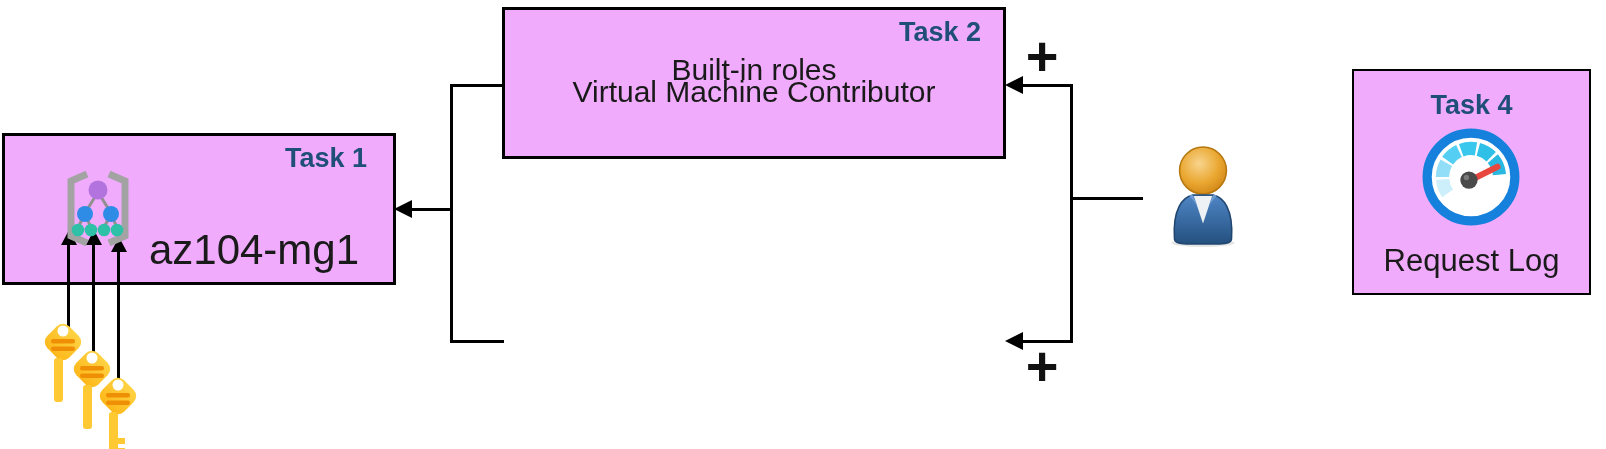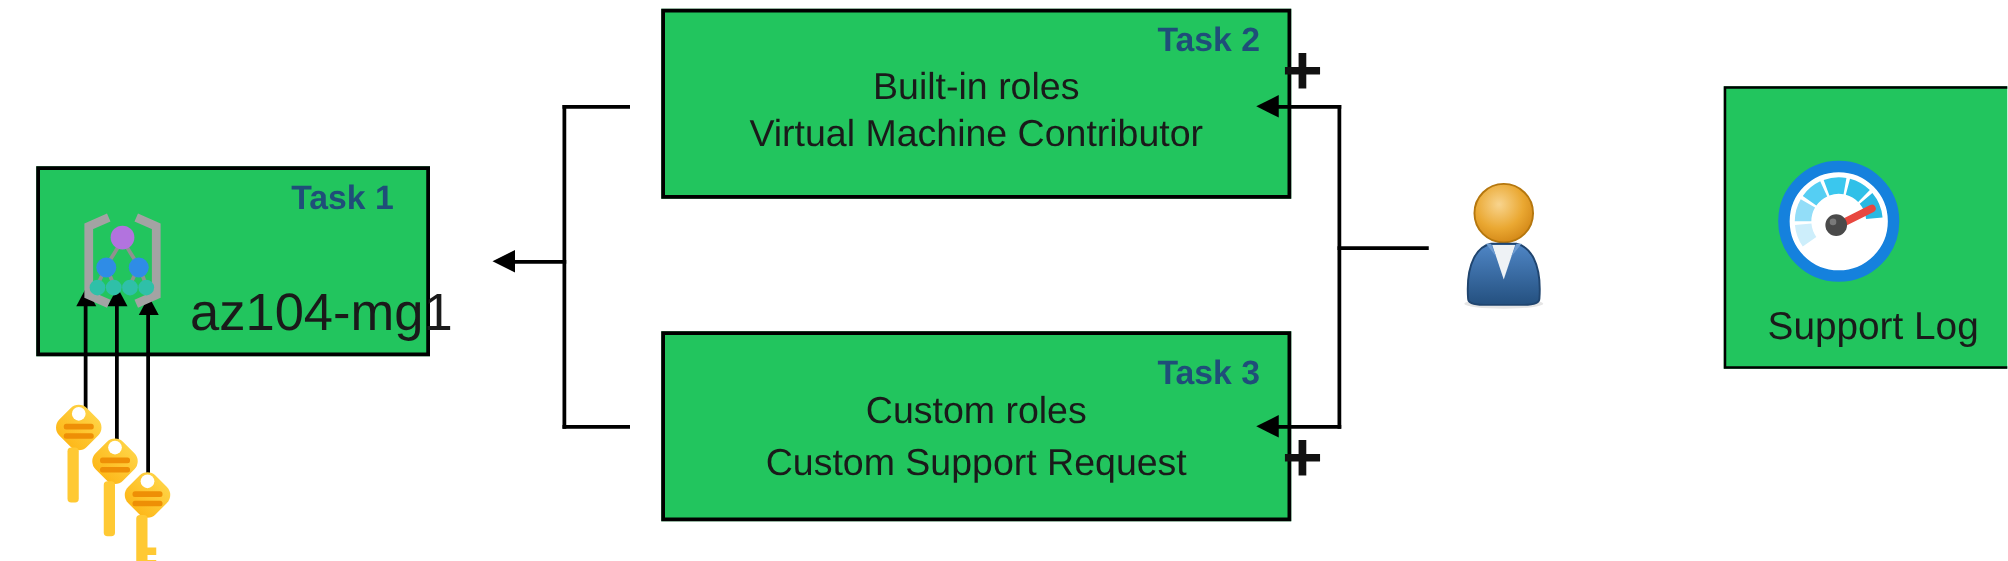--- a/index.html
+++ b/index.html
@@ -1,21 +1,21 @@
 <!DOCTYPE html>
 <html><head>
 <meta charset="utf-8">
 <style>
   html,body{margin:0;padding:0;background:#fff;}
   #stage{
     position:relative;width:1606px;height:449px;background:#ffffff;
     font-family:"Liberation Sans",sans-serif;overflow:hidden;
   }
   .box{
-    position:absolute;background:#22c55e;border:3px solid #000;box-sizing:border-box;z-index:1;margin-left:27px;
+    position:absolute;background:#f0abfc;border:3px solid #000;box-sizing:border-box;z-index:1;
   }
   .task-title{
     position:absolute;color:#1F4E79;font-weight:700;font-size:27px;line-height:1.1;white-space:nowrap;
   }
   .box-line{
     position:absolute;left:0;right:0;text-align:center;color:#1a1a1a;font-size:30px;line-height:1.15;white-space:nowrap;
   }
   .conn{position:absolute;background:#000;z-index:5;}
   .ah-left{position:absolute;width:0;height:0;border-top:9px solid transparent;border-bottom:9px solid transparent;border-right:18px solid #000;z-index:6;}
   .ah-up{position:absolute;width:0;height:0;border-left:8px solid transparent;border-right:8px solid transparent;border-bottom:15px solid #000;z-index:6;}
@@ -26,21 +26,21 @@
     position:absolute;left:1095px;top:266px;width:220px;text-align:center;color:#1a1a1a;font-size:29px;line-height:37px;z-index:4;
   }
   .icon-svg{position:absolute;z-index:7;}
   .keys-svg{position:absolute;left:38px;top:312px;z-index:8;}
 </style>
 </head>
 <body>
 
 <div id="stage">
 
-  <div class="box" style="left:2px;top:133px;width:315px;height:152px;">
+  <div class="box" style="left:2px;top:133px;width:394px;height:152px;">
     <div class="task-title" style="right:26px;top:8px;">Task 1</div>
     <div class="box-line" style="left:120px;right:10px;top:90px;font-size:42px;">az104-mg1</div>
   </div>
 
   <svg class="icon-svg" style="left:56px;top:166px;" width="84" height="88" viewBox="0 0 84 88">
     <polyline points="31,8 15,15 15,70 31,77" fill="none" stroke="#a3a3a3" stroke-width="7"></polyline>
     <polyline points="53,8 69,15 69,70 53,77" fill="none" stroke="#a3a3a3" stroke-width="7"></polyline>
     <g stroke="#909090" stroke-width="3">
       <line x1="42" y1="26" x2="29" y2="47"></line>
         <line x1="42" y1="26" x2="55" y2="47"></line>
@@ -54,31 +54,27 @@
     <circle cx="55" cy="48" r="8" fill="#2f8ce6"></circle>
     <circle cx="22" cy="64" r="6.3" fill="#2fc0a8"></circle>
     <circle cx="35" cy="64" r="6.3" fill="#2fc0a8"></circle>
     <circle cx="48" cy="64" r="6.3" fill="#2fc0a8"></circle>
     <circle cx="61" cy="64" r="6.3" fill="#2fc0a8"></circle>
   </svg>
 
   <div class="box" style="left:502px;top:7px;width:504px;height:152px;">
     <div class="task-title" style="right:22px;top:8px;">Task 2</div>
     <div class="box-line" style="top:43px;">Built-in roles</div>
-    <div class="box-line" style="top:81px;">Virtual Machine Contributor</div>
+    <div class="box-line" style="top:65px;">Virtual Machine Contributor</div>
   </div>
 
-  <div class="box" style="left:502px;top:265px;width:504px;height:152px;">
-    <div class="task-title" style="right:22px;top:16px;">Task 3</div>
-    <div class="box-line" style="top:44px;">Custom roles</div>
-    <div class="box-line" style="top:86px;">Custom Support Request</div>
-  </div>
 
   <div class="box" style="left:1352px;top:69px;width:239px;height:226px;border-width:2px;">
-    <div class="box-line" style="top:172px;font-size:31px;">Support Log</div>
+    <div class="task-title" style="left:0;right:0;top:20px;text-align:center;">Task 4</div>
+    <div class="box-line" style="top:172px;font-size:31px;">Request Log</div>
   </div>
 
   <svg class="icon-svg" style="left:1420px;top:126px;" width="102" height="102" viewBox="0 0 100 100">
     <circle cx="50" cy="50" r="43" fill="#ffffff" stroke="#1581dd" stroke-width="9"></circle>
     <g fill="none" stroke-width="13">
       <path d="M27.1,66.1 A28,28 0 0 1 22.1,52.4" stroke="#cdeefb"></path>
       <path d="M22,50 A28,28 0 0 1 25.8,36" stroke="#92ddf8"></path>
       <path d="M27.1,33.9 A28,28 0 0 1 38.2,24.6" stroke="#55cef3"></path>
       <path d="M40.4,23.7 A28,28 0 0 1 54.9,22.4" stroke="#3ac7ee"></path>
       <path d="M57.2,23.0 A28,28 0 0 1 69.8,30.2" stroke="#2fc0e8"></path>

